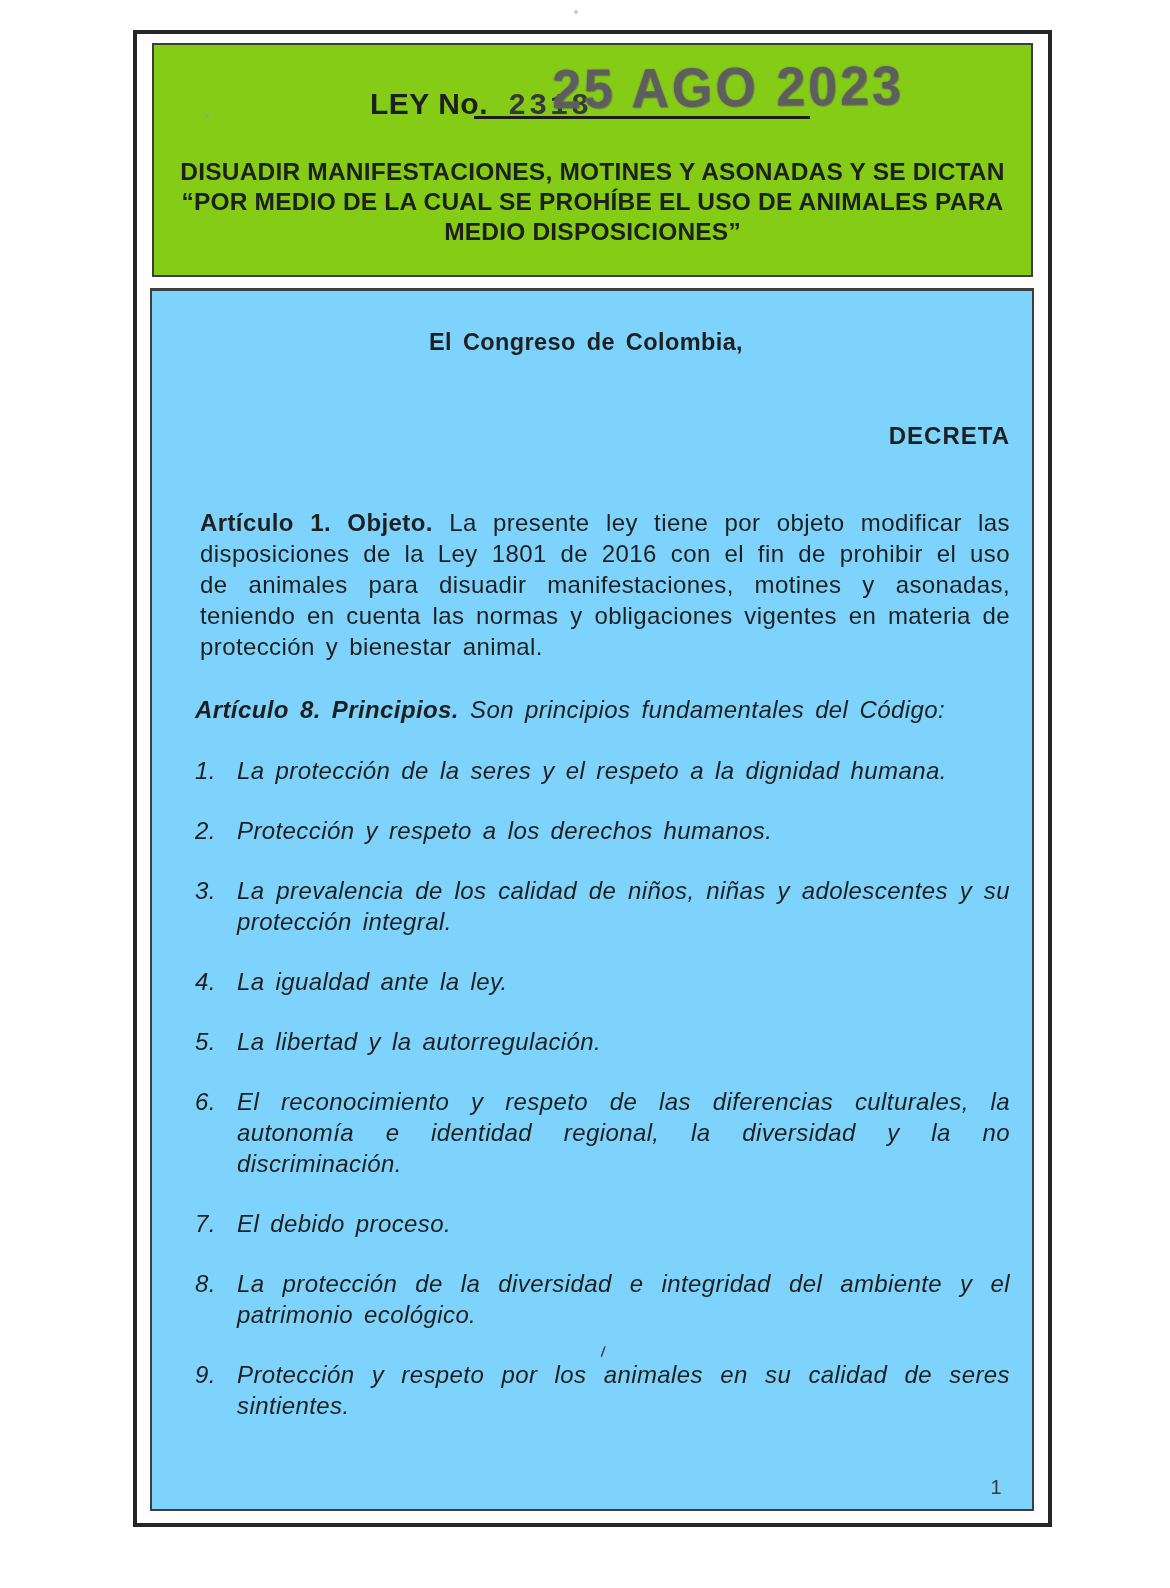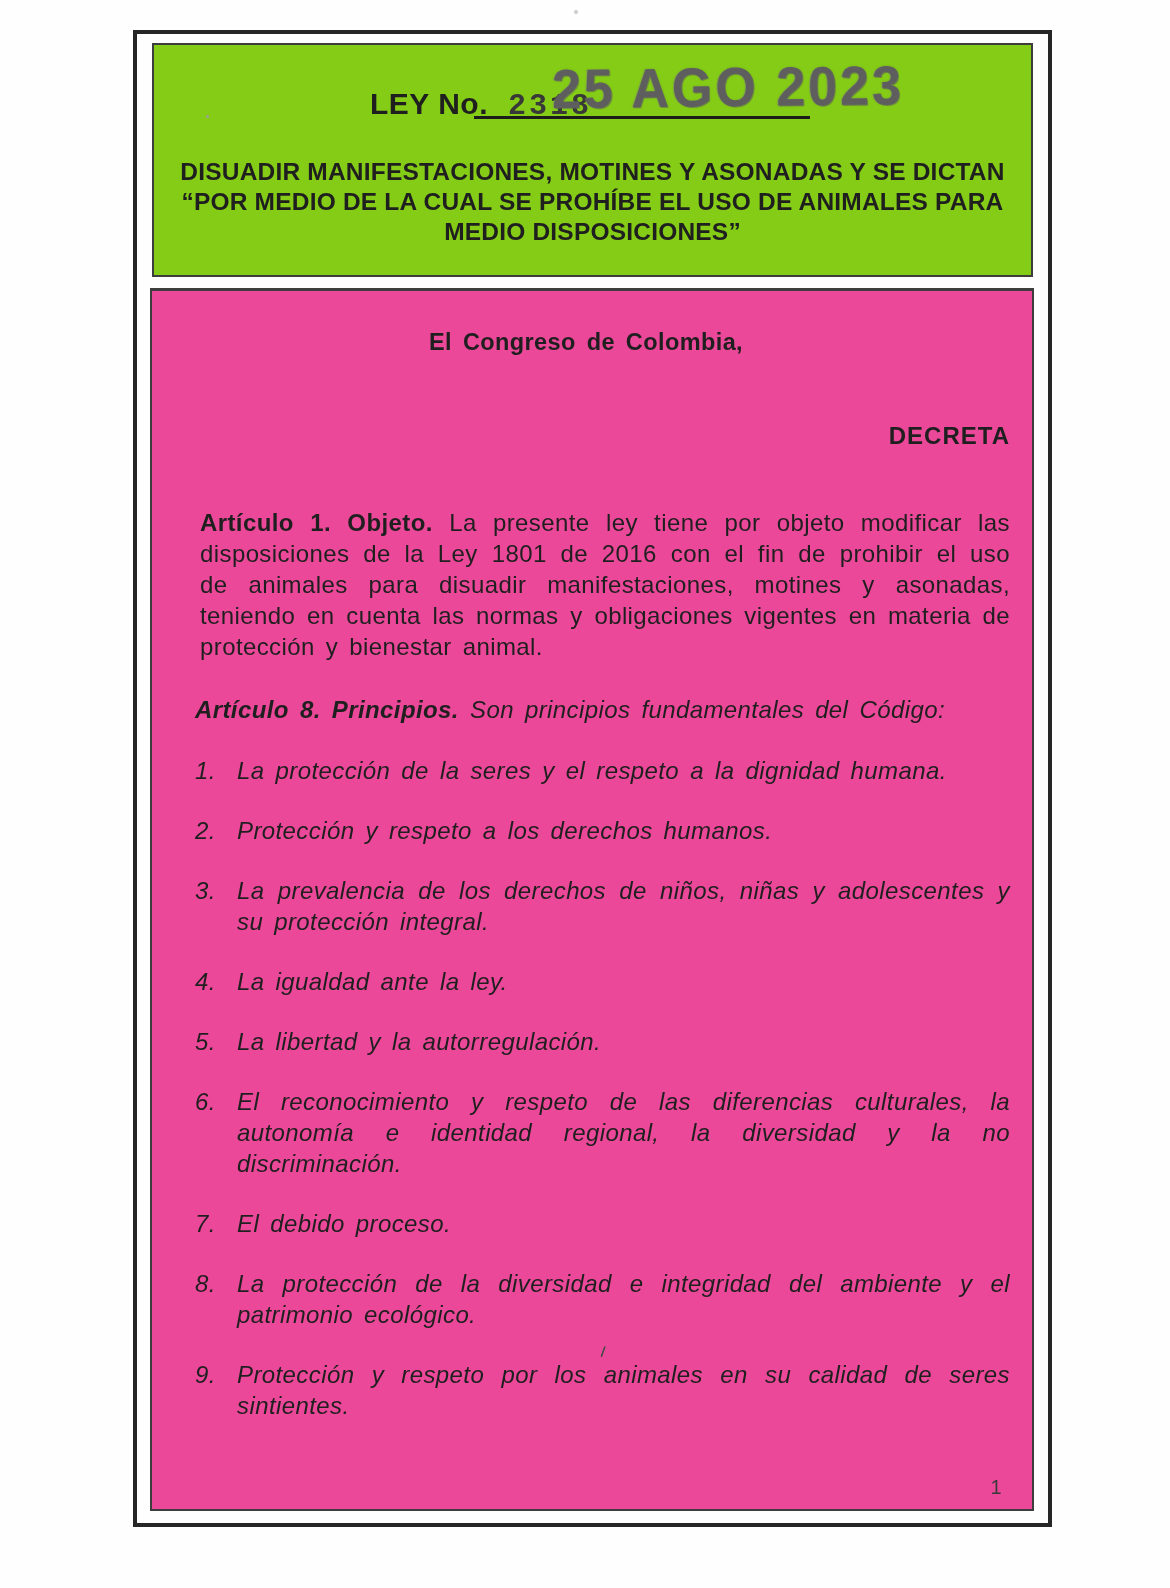--- a/index.html
+++ b/index.html
@@ -79,21 +79,21 @@
     background: #9b9b9b;
     border-radius: 50%;
   }
   
   .body-box {
     position: absolute;
     left: 13px; top: 254px;
     width: 884px; height: 1223px;
     border: 2px solid #3d3d3d;
     border-top-width: 3px;
-    background: #ec4899;
+    background: #7dd3fc;
     padding: 36px 22px 0 10px;
     font-size: 24px;
     line-height: 31px;
     letter-spacing: 0.4px;
     word-spacing: 4px;
   }
   .congress {
     text-align: center;
     font-weight: bold;
     font-size: 23.5px;
@@ -211,21 +211,21 @@
             <span class="ptext">La protección de la seres y el respeto a la dignidad humana.</span>
           </li>
 
           <li class="principle">
             <span class="num">2.</span>
             <span class="ptext">Protección y respeto a los derechos humanos.</span>
           </li>
 
           <li class="principle">
             <span class="num">3.</span>
-            <span class="ptext">La prevalencia de los derechos de niños, niñas y adolescentes y su protección integral.</span>
+            <span class="ptext">La prevalencia de los calidad de niños, niñas y adolescentes y su protección integral.</span>
           </li>
 
           <li class="principle">
             <span class="num">4.</span>
             <span class="ptext">La igualdad ante la ley.</span>
           </li>
 
           <li class="principle">
             <span class="num">5.</span>
             <span class="ptext">La libertad y la autorregulación.</span>

